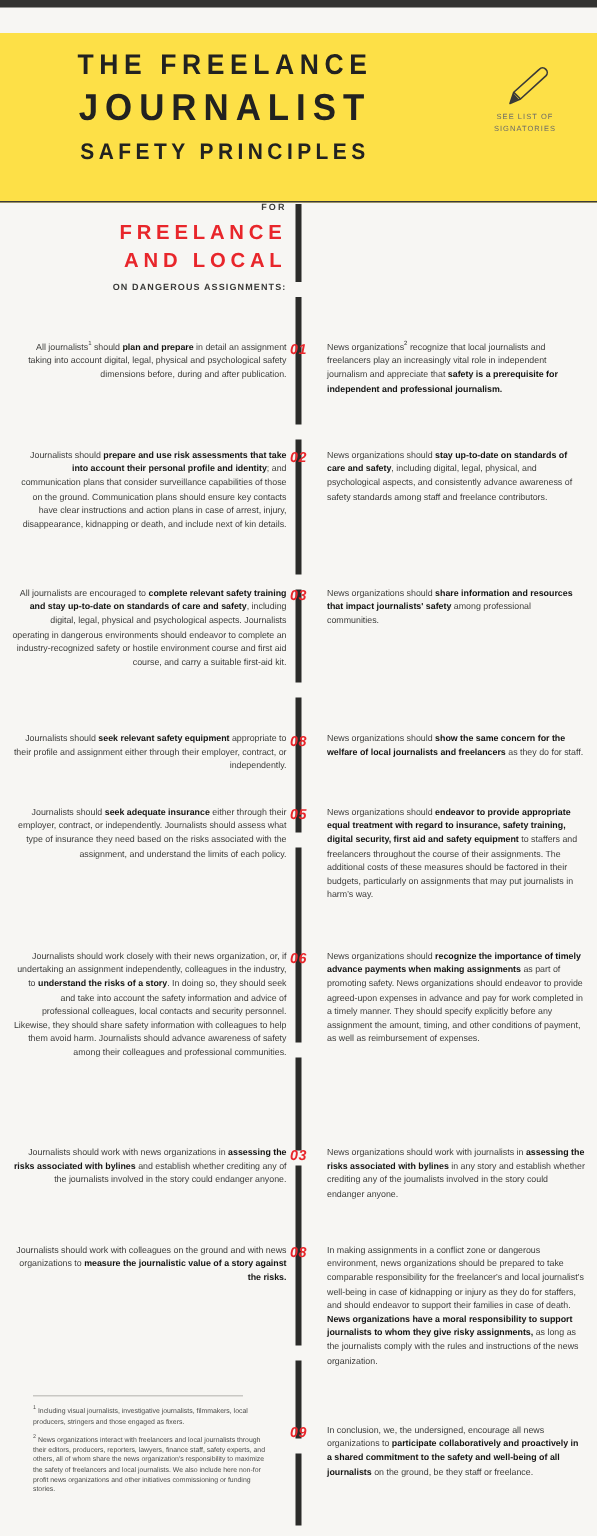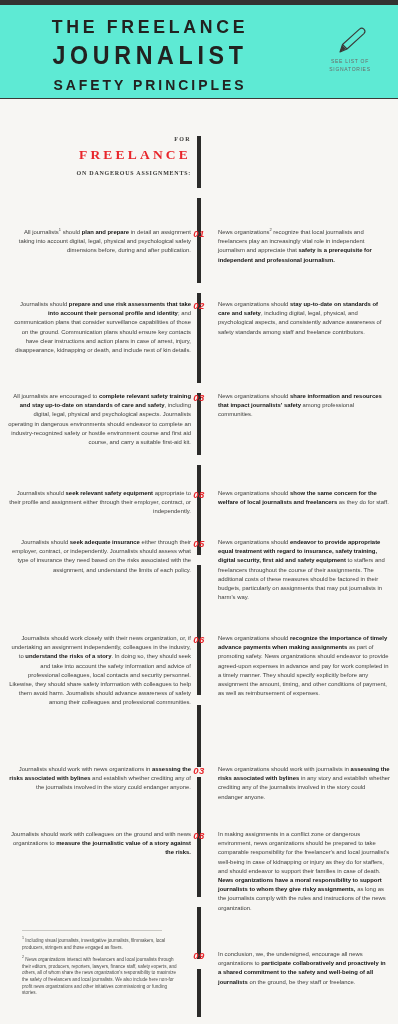--- a/index.html
+++ b/index.html
@@ -21,24 +21,24 @@
     position: absolute;
     top: 0; left: 0;
     width: 398px;
     height: 5px;
     background: #333331;
   }
 
   
   .masthead {
     position: absolute;
-    top: 5px; left: 0;
-    width: 398px;
-    height: 94px;
-    background: #5eead4;
+    top: 22px; left: 0;
+    width: 398px;
+    height: 113px;
+    background: #fde047;
     border-bottom: 1.5px solid #3a3a38;
     box-sizing: border-box;
   }
   .title-block {
     position: absolute;
     left: 0;
     top: 10px;
     width: 300px;
     text-align: center;
     color: #222220;
@@ -91,21 +91,20 @@
     position: absolute;
     top: 130px; left: 0;
     width: 398px;
     height: 95px;
   }
   .head-left {
     position: absolute;
     left: 8px; top: 6px;
     width: 183px;
     text-align: right;
-    font-family: Liberation Serif, serif;
   }
   .head-right {
     position: absolute;
     left: 218px; top: 6px;
     width: 175px;
     text-align: left;
   }
   .head-for {
     font-size: 6px;
     font-weight: bold;
@@ -231,20 +230,21 @@
     <div class="sig-label">SIGNATORIES</div>
   </div>
 
 </div>
 
 <div class="heads">
   <div class="head-left">
     <div class="head-for">FOR</div>
     <div class="head-main">
       <div>FREELANCE</div>
+      <div>AND LOCAL</div>
     </div>
     <div class="head-sub">ON DANGEROUS ASSIGNMENTS:</div>
   </div>
 
 </div>
 
 <div class="rail" id="rail">
     <div class="rail-seg" style="top: 0px; height: 52px;"></div>
     <div class="rail-seg" style="top: 62px; height: 85px;"></div>
     <div class="rail-seg" style="top: 157px; height: 90px;"></div>

